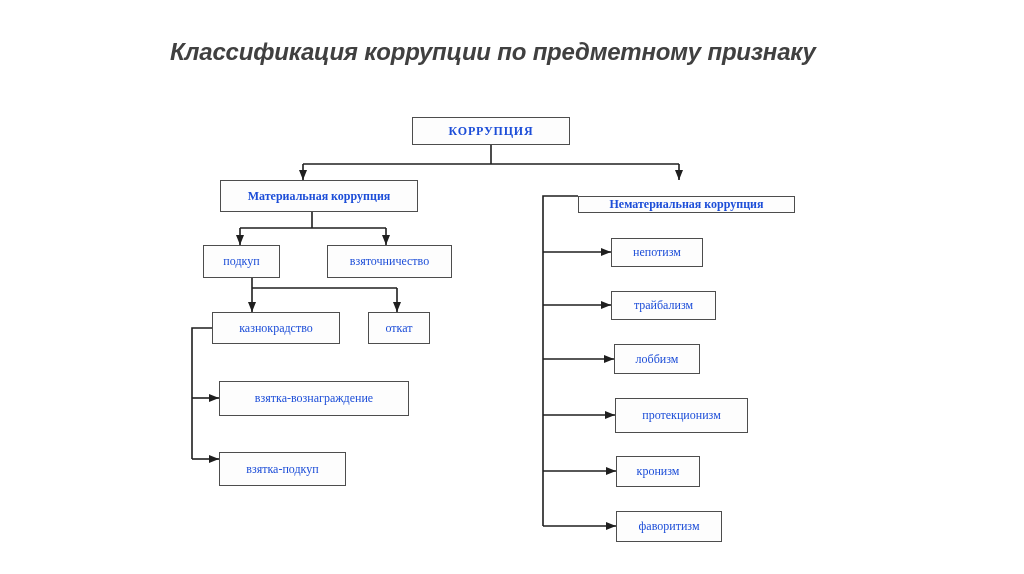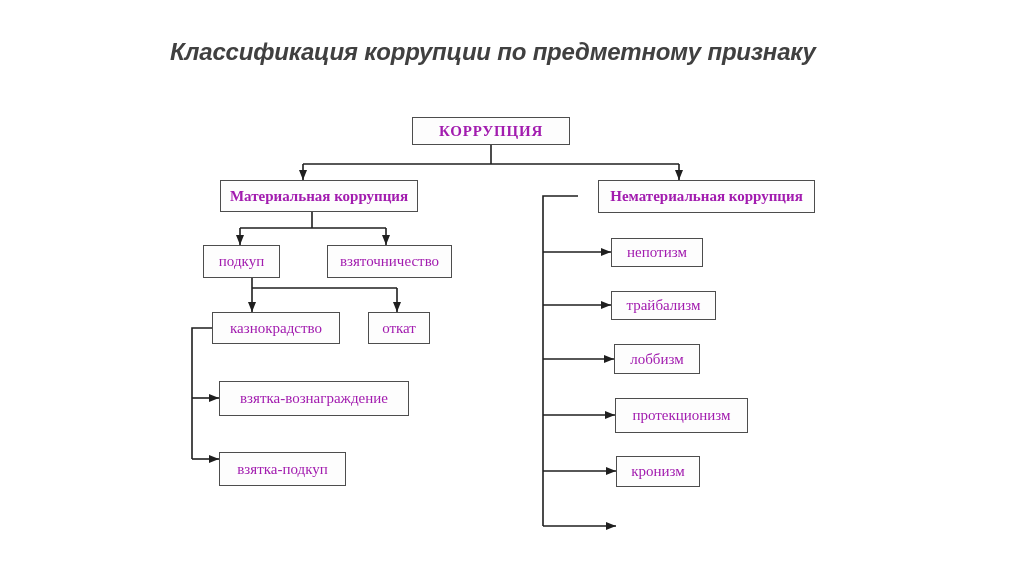--- a/index.html
+++ b/index.html
@@ -36,22 +36,22 @@
     height: 574px;
   }
   .node {
     position: absolute;
     box-sizing: border-box;
     background: #fdfdfd;
     border: 1.5px solid #4d4d4d;
     display: flex;
     align-items: center;
     justify-content: center;
-    font-size: 15px;
-    color: #a21caf;
+    font-size: 12px;
+    color: #1d4ed8;
     white-space: nowrap;
     text-align: right;
   }
   .node.bold {
     font-weight: bold;
   }
   .node.caps {
     font-weight: bold;
     letter-spacing: 0.8px;
   }
@@ -96,21 +96,21 @@
       <path d="M543 415 H615" marker-end="url(#ah)"></path>
       <path d="M543 471 H616" marker-end="url(#ah)"></path>
       <path d="M543 526 H616" marker-end="url(#ah)"></path>
     </g>
   </svg>
 
   <div class="node caps" style="left:412px; top:117px; width:158px; height:28px;">КОРРУПЦИЯ</div>
 
   <div class="node bold" style="left:220px; top:180px; width:198px; height:32px;">Материальная коррупция</div>
 
-  <div class="node bold" style="left:578px; top:180px; width:217px; height:33px;margin-left:20px;">Нематериальная коррупция</div>
+  <div class="node bold" style="left:578px; top:196px; width:217px; height:17px;">Нематериальная коррупция</div>
 
   <div class="node" style="left:203px; top:245px; width:77px; height:33px;">подкуп</div>
 
   <div class="node" style="left:327px; top:245px; width:125px; height:33px;">взяточничество</div>
 
   <div class="node" style="left:212px; top:312px; width:128px; height:32px;">казнокрадство</div>
 
   <div class="node" style="left:368px; top:312px; width:62px; height:32px;">откат</div>
 
   <div class="node" style="left:219px; top:381px; width:190px; height:35px;">взятка-вознаграждение</div>
@@ -120,14 +120,15 @@
   <div class="node" style="left:611px; top:238px; width:92px; height:29px;">непотизм</div>
 
   <div class="node" style="left:611px; top:291px; width:105px; height:29px;">трайбализм</div>
 
   <div class="node" style="left:614px; top:344px; width:86px; height:30px;">лоббизм</div>
 
   <div class="node" style="left:615px; top:398px; width:133px; height:35px;">протекционизм</div>
 
   <div class="node" style="left:616px; top:456px; width:84px; height:31px;">кронизм</div>
 
+  <div class="node" style="left:616px; top:511px; width:106px; height:31px;">фаворитизм</div>
 
 </div>
 
 </body></html>

